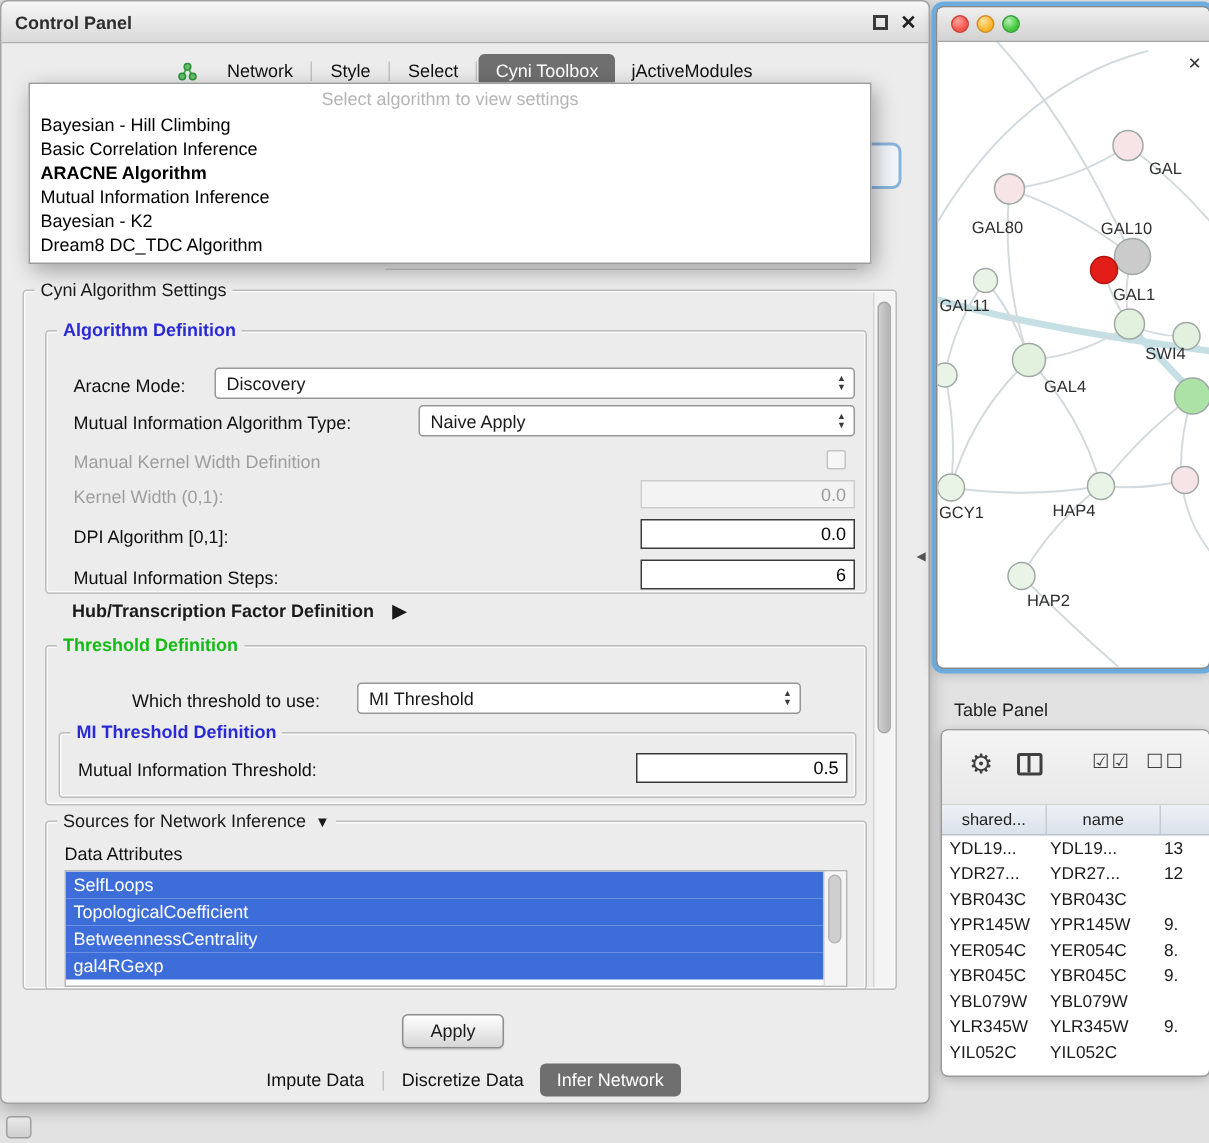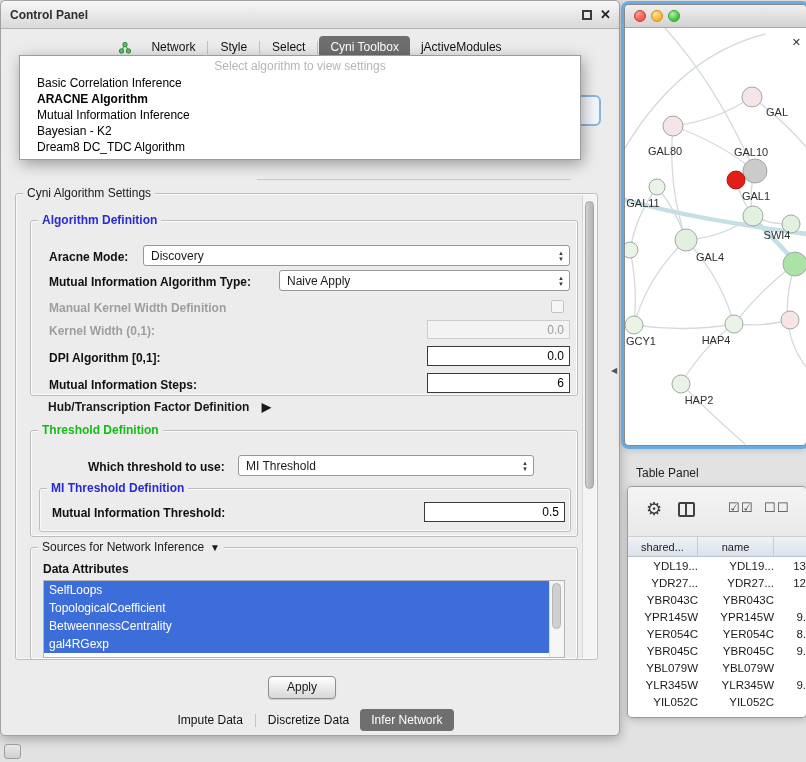--- a/index.html
+++ b/index.html
@@ -18,42 +18,42 @@
 
   .tabbar { position:absolute; left:0; width:618px; height:26px; display:flex; align-items:center; justify-content:center; }
   #cp-tabs { top:33px; }
   #cp-bottom-tabs { top:706px; }
   .cp-tab { display:flex; align-items:center; gap:19px; padding:4px 11px; white-space:nowrap; color:#111; }
   .cp-tab.selected { background:#6f6f6f; color:#fff; border-radius:4px; }
   .tab-sep { width:1px; height:13px; background:#c2c2c2; margin:0 1px; }
 
   
   #algo-popup { position:absolute; left:18px; top:54px; width:562px; background:#ffffff; border:1px solid #9c9c9c;
-    box-shadow:2px 4px 14px rgba(0,0,0,.35); z-index:30; padding:2px 12px 4px; }
+    box-shadow:2px 4px 14px rgba(0,0,0,.35); z-index:30; padding:2px 2px 4px; }
   #algo-placeholder { text-align:center; color:#b5b5b5; height:17px; line-height:17px; }
   .algo-item { height:16px; line-height:16px; padding:0 5px; color:#000; }
   .algo-item.selected { font-weight:bold; }
 
   #combo-fragment { position:absolute; left:563px; top:94px; width:37px; height:31px; border:2px solid #8ab4de;
     border-radius:6px; background:#f2f6fa; z-index:5; }
   #remnant-line { position:absolute; left:256px; top:178px; width:314px; height:1px; background:#c9c9c9; }
 
   
   .groupbox { position:absolute; border:1px solid #bdbdbd; border-radius:3px;
     box-shadow:inset 0 0 0 1px rgba(255,255,255,.75); }
   .gb-label { position:absolute; top:-8px; left:7px; background:#ececec; padding:0 4px; white-space:nowrap; }
   .t-blue { color:#2a2ad4; font-weight:bold; }
   .t-green { color:#15bb15; font-weight:bold; }
 
   #settings-group { left:14px; top:192px; width:583px; height:467px; }
   .vscroll { position:absolute; right:1px; top:1px; width:14px; height:463px; background:#f4f4f4; border-left:1px solid #d6d6d6; }
   .vthumb { position:absolute; left:2px; top:6px; width:9px; height:288px;
     background:linear-gradient(90deg,#d0d0d0,#b2b2b2); border:1px solid #a6a6a6; border-radius:5px; }
 
-  .lbl { position:absolute; font-weight:bold; color:#111; white-space:nowrap; }
+  .lbl { position:absolute; font-weight:normal; color:#111; white-space:nowrap; }
   .lbl.disabled { color:#9e9e9e; }
 
   .combo { position:absolute; background:#fff; border:1px solid #979797; border-radius:3px; height:21px;
     display:flex; align-items:center; padding:0 18px 0 7px; }
   .combo-arrows { position:absolute; right:5px; top:4px; display:flex; flex-direction:column; align-items:center; }
   .combo-arrows i { font-style:normal; font-size:6px; line-height:6px; color:#3a3a3a; }
 
   .field { position:absolute; background:#fff; border:1px solid #3a3a3a; height:20px; line-height:18px;
     text-align:right; padding-right:5px; color:#000; }
   .field.disabled { background:#f3f3f3; border:1px solid #cdcdcd; color:#9b9b9b; }
@@ -100,21 +100,21 @@
   .gear-icon { position:absolute; left:18px; top:11px; font-size:18px; color:#3f3f3f; }
   .columns-icon { position:absolute; left:50px; top:15px; width:17px; height:15px; border:2px solid #3f3f3f; border-radius:2px; }
   .columns-icon::before { content:''; position:absolute; left:5px; top:0; bottom:0; width:2px; background:#3f3f3f; }
   .cb { position:absolute; top:13px; font-size:13px; color:#3f3f3f; }
   #table-header { position:absolute; left:0; top:50px; width:178px; height:20px; display:flex;
     background:linear-gradient(#eef1f6,#dbe2eb); border-bottom:1px solid #b9c2cd; font-size:11px; color:#222; }
   .th { display:flex; align-items:center; justify-content:center; border-right:1px solid #c3cbd6; overflow:hidden; }
   .th.c0 { width:70px; } .th.c1 { width:76px; } .th.c2 { flex:1; border-right:none; }
   #table-body { position:absolute; left:0; top:70px; width:178px; bottom:0; overflow:hidden; font-size:11.5px; }
   .trow { display:flex; height:17px; align-items:center; }
-  .tcell { overflow:hidden; white-space:nowrap;text-align:right; }
+  .tcell { overflow:hidden; white-space:nowrap; }
   .tcell.c0 { width:70px; padding-left:5px; } .tcell.c1 { width:76px; padding-left:2px; } .tcell.c2 { flex:1; padding-left:2px; }
 
   #splitter-arrow { position:absolute; left:611px; top:366px; font-size:8px; color:#555; }
   #mini-panel-icon { position:absolute; left:4px; top:744px; width:17px; height:15px;
     background:linear-gradient(#e8e8e8,#cfcfcf); border:1px solid #9e9e9e; border-radius:3px; }
 </style>
 </head>
 <body>
 
 <div id="root">
@@ -152,20 +152,21 @@
       <div class="cp-tab">
         <span>jActiveModules</span>
       </div>
     </div>
 
     <div id="combo-fragment"></div>
     <div id="remnant-line"></div>
 
     <div id="algo-popup">
       <div id="algo-placeholder">Select algorithm to view settings</div>
+      <div class="algo-item">Bayesian - Hill Climbing</div>
       <div class="algo-item">Basic Correlation Inference</div>
       <div class="algo-item selected">ARACNE Algorithm</div>
       <div class="algo-item">Mutual Information Inference</div>
       <div class="algo-item">Bayesian - K2</div>
       <div class="algo-item">Dream8 DC_TDC Algorithm</div>
     </div>
 
     <div id="settings-group" class="groupbox">
       <span class="gb-label">Cyni Algorithm Settings</span>
 

